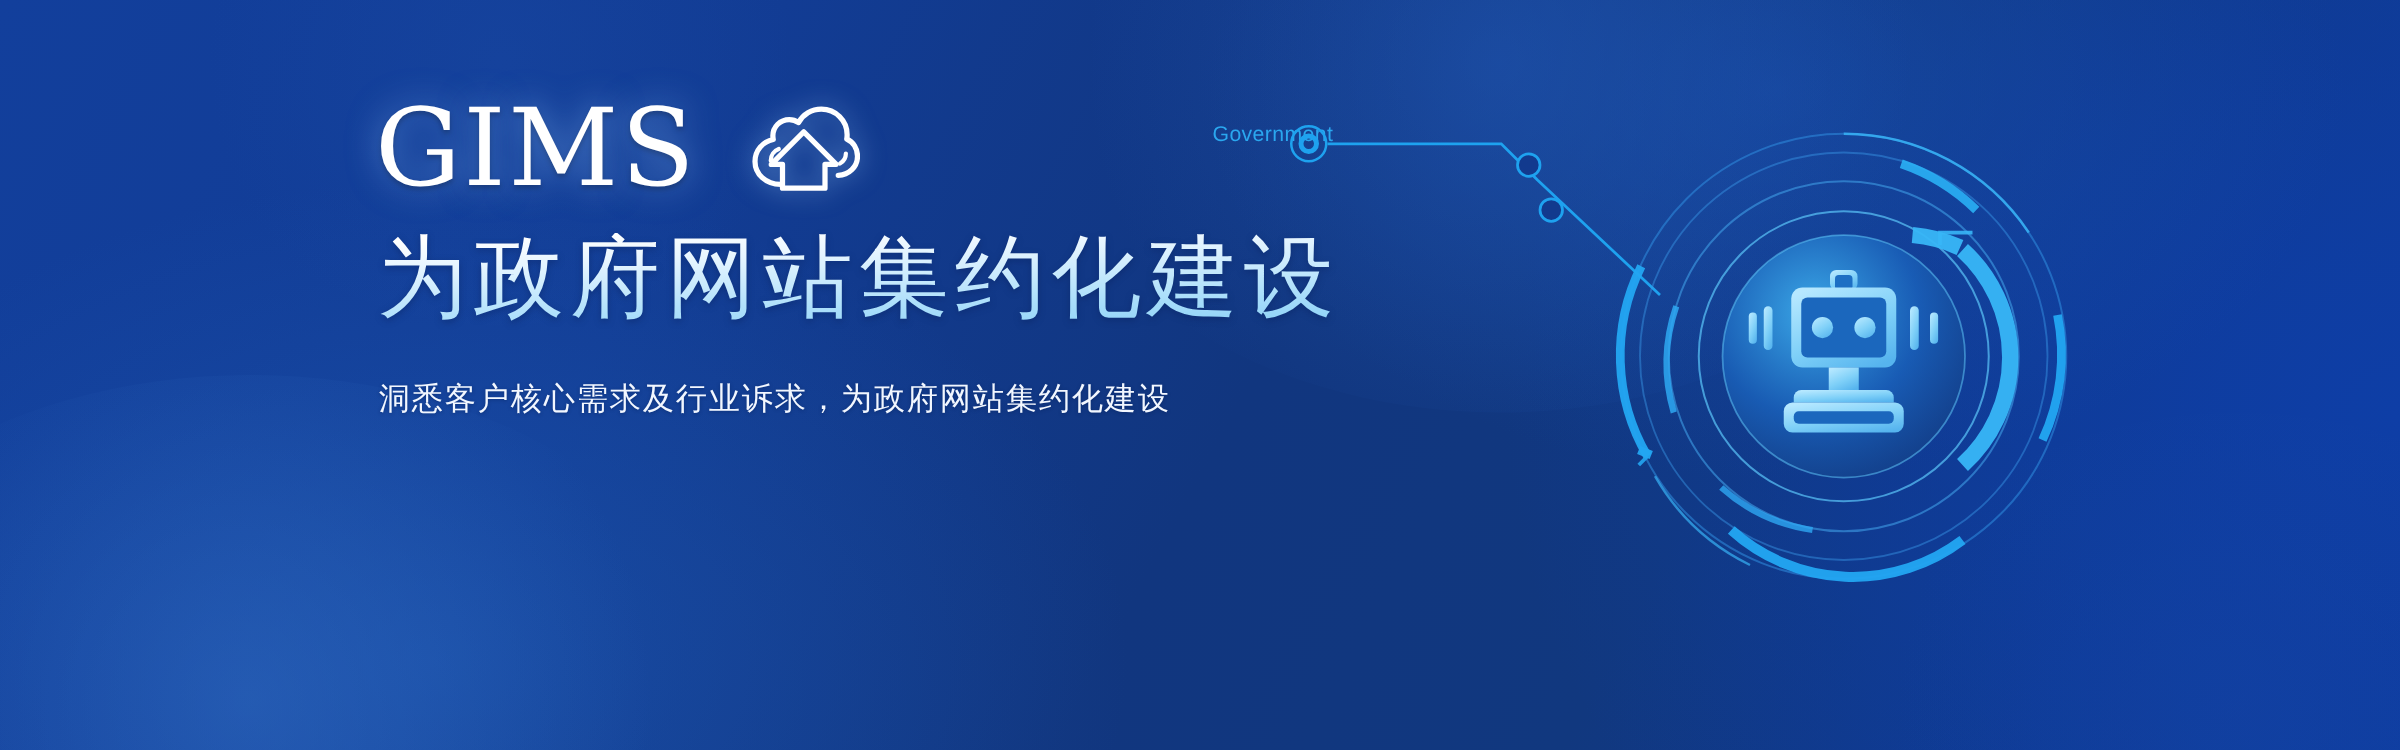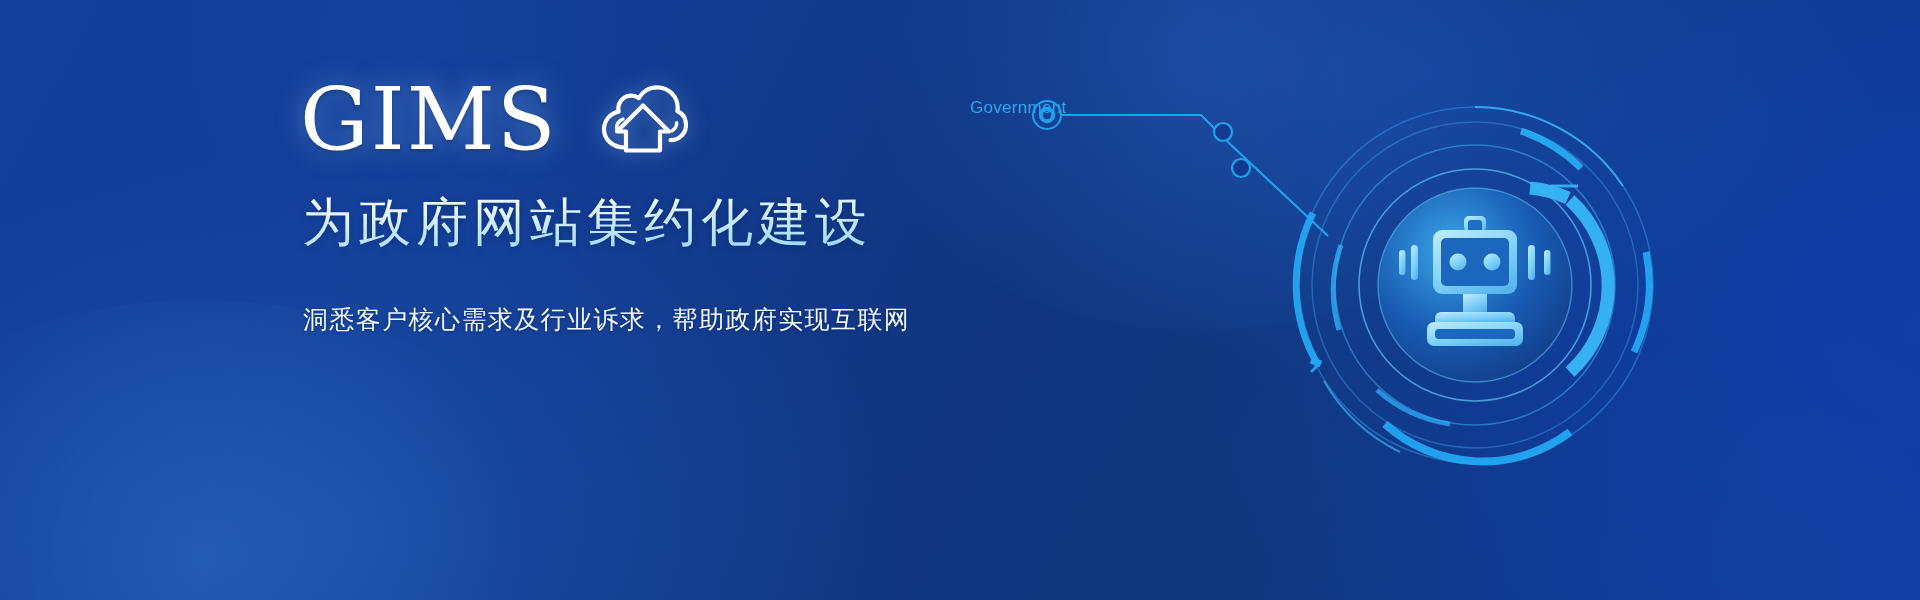--- a/index.html
+++ b/index.html
@@ -60,21 +60,21 @@
     color: #ffffff;
     text-shadow: 0 0 26px rgba(150,200,255,0.55), 0 2px 4px rgba(0,0,0,0.28);
     font-family: "DejaVu Serif", "Liberation Serif", serif;
   }
   .cloud-icon { display: block; filter: drop-shadow(0 0 10px rgba(160,210,255,0.55)); }
 
   .headline {
     position: absolute;
     left: 2px;
     top: 186px;
-    font-size: 52px;
+    font-size: 72px;
     line-height: 72px;
     font-weight: 400;
     letter-spacing: 5px;
     white-space: nowrap;
     background: linear-gradient(178deg, #ffffff 6%, #e6f5ff 30%, #aee0fb 72%, #8ed2f7 100%);
     -webkit-background-clip: text;
     background-clip: text;
     color: transparent;
     -webkit-text-fill-color: transparent;
     text-shadow: none;
@@ -144,21 +144,21 @@
           <path d="M76.0 46.8 C78.8 45.2 80.7 42.2 80.7 38.8" stroke="#ffffff" stroke-width="3.4" stroke-linecap="round"></path>
 
           <path d="M30.0 66.5 L30.0 47.5 L21.0 47.5 L47.0 21.5 L73.0 47.5 L64.0 47.5 L64.0 66.5 Z" stroke="#ffffff" stroke-width="4.2" stroke-linejoin="round" fill="none"></path>
         </svg>
       </span>
     </div>
 
     <div class="headline">为政府网站集约化建设</div>
 
     <div class="sub-lines">
-      <div class="sub-line">洞悉客户核心需求及行业诉求，帮助政府实现互联网</div>
+      <div class="sub-line">洞悉客户核心需求及行业诉求，为政府网站集约化建设</div>
     </div>
   </div>
 
   <div class="graphic">
 
     <div class="node-label">Government</div>
 
     <svg class="svg-layer" width="990" height="600" viewBox="0 0 990 600" fill="none">
       <defs>
         <linearGradient id="coreGrad" x1="0" y1="0" x2="1" y2="1">

